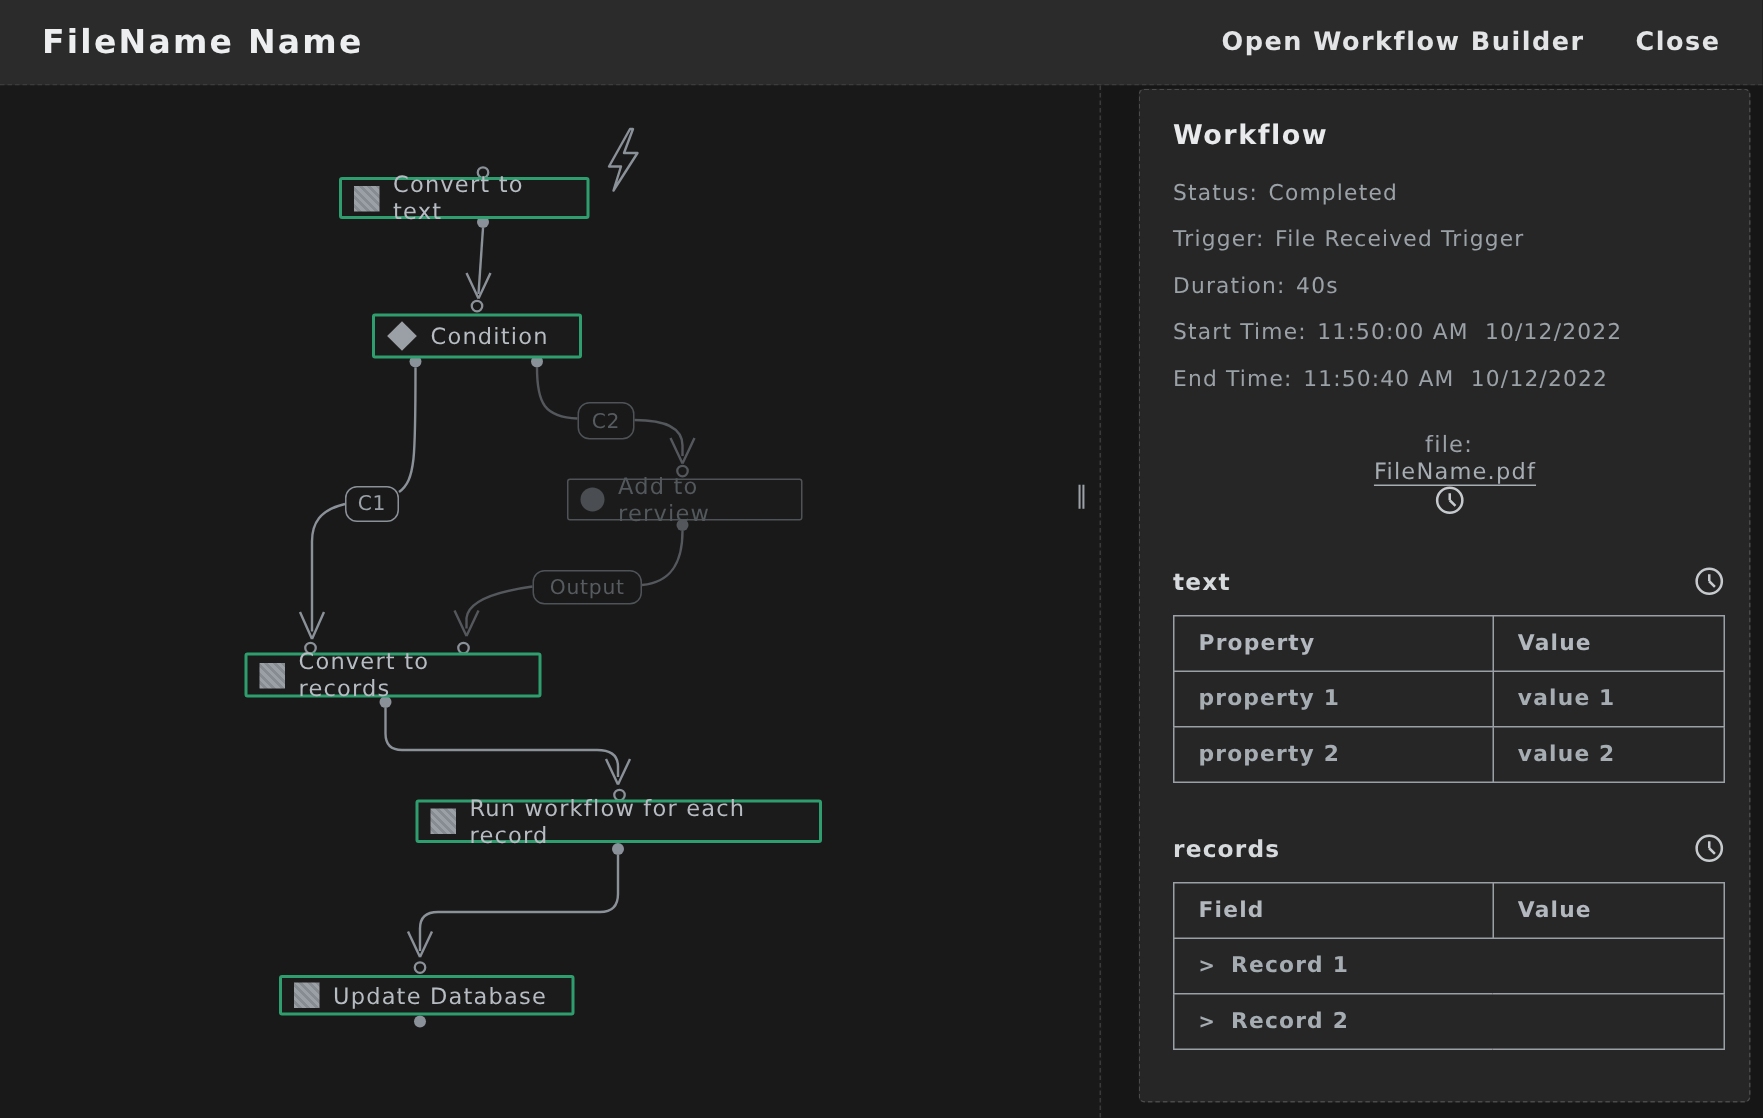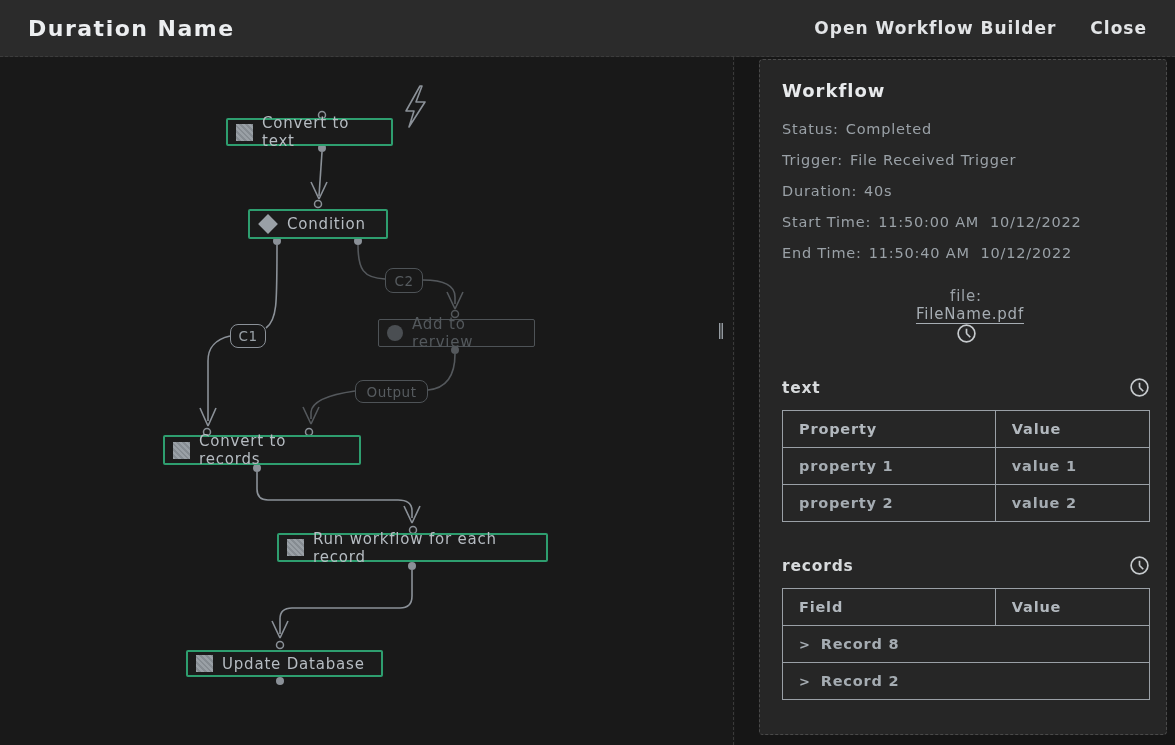--- a/index.html
+++ b/index.html
@@ -64,21 +64,21 @@
   table.sk th { color:#b2b8be; font-size:14.5px; height:37px; }
   table.sk td { color:#a5acb2; font-size:14.5px; height:37px; }
   table.sk .col1 { width:58%; }
   td.expand { cursor:pointer; }
   td.expand .chev { margin-right:10px; font-size:13px; color:#a5acb2; }
 </style>
 </head>
 <body>
 
 <div class="topbar">
-  <div class="title">Duration Name</div>
+  <div class="title">FileName Name</div>
   <div class="actions">
     <button>Open Workflow Builder</button>
     <button>Close</button>
   </div>
 </div>
 
 <div class="canvas">
 
   <svg class="wires" width="735" height="688">
 
@@ -248,21 +248,21 @@
       </button>
     </div>
     <table class="sk">
       <tbody>
           <tr>
         <th class="col1">Field</th>
         <th>Value</th>
       </tr>
       <tr>
         <td class="expand" colspan="2">
-          <span class="chev">&gt;</span><span>Record 8</span>
+          <span class="chev">&gt;</span><span>Record 1</span>
         </td>
       </tr>
       <tr>
         <td class="expand" colspan="2">
           <span class="chev">&gt;</span><span>Record 2</span>
         </td>
       </tr>
     </tbody>
       </table>
 

